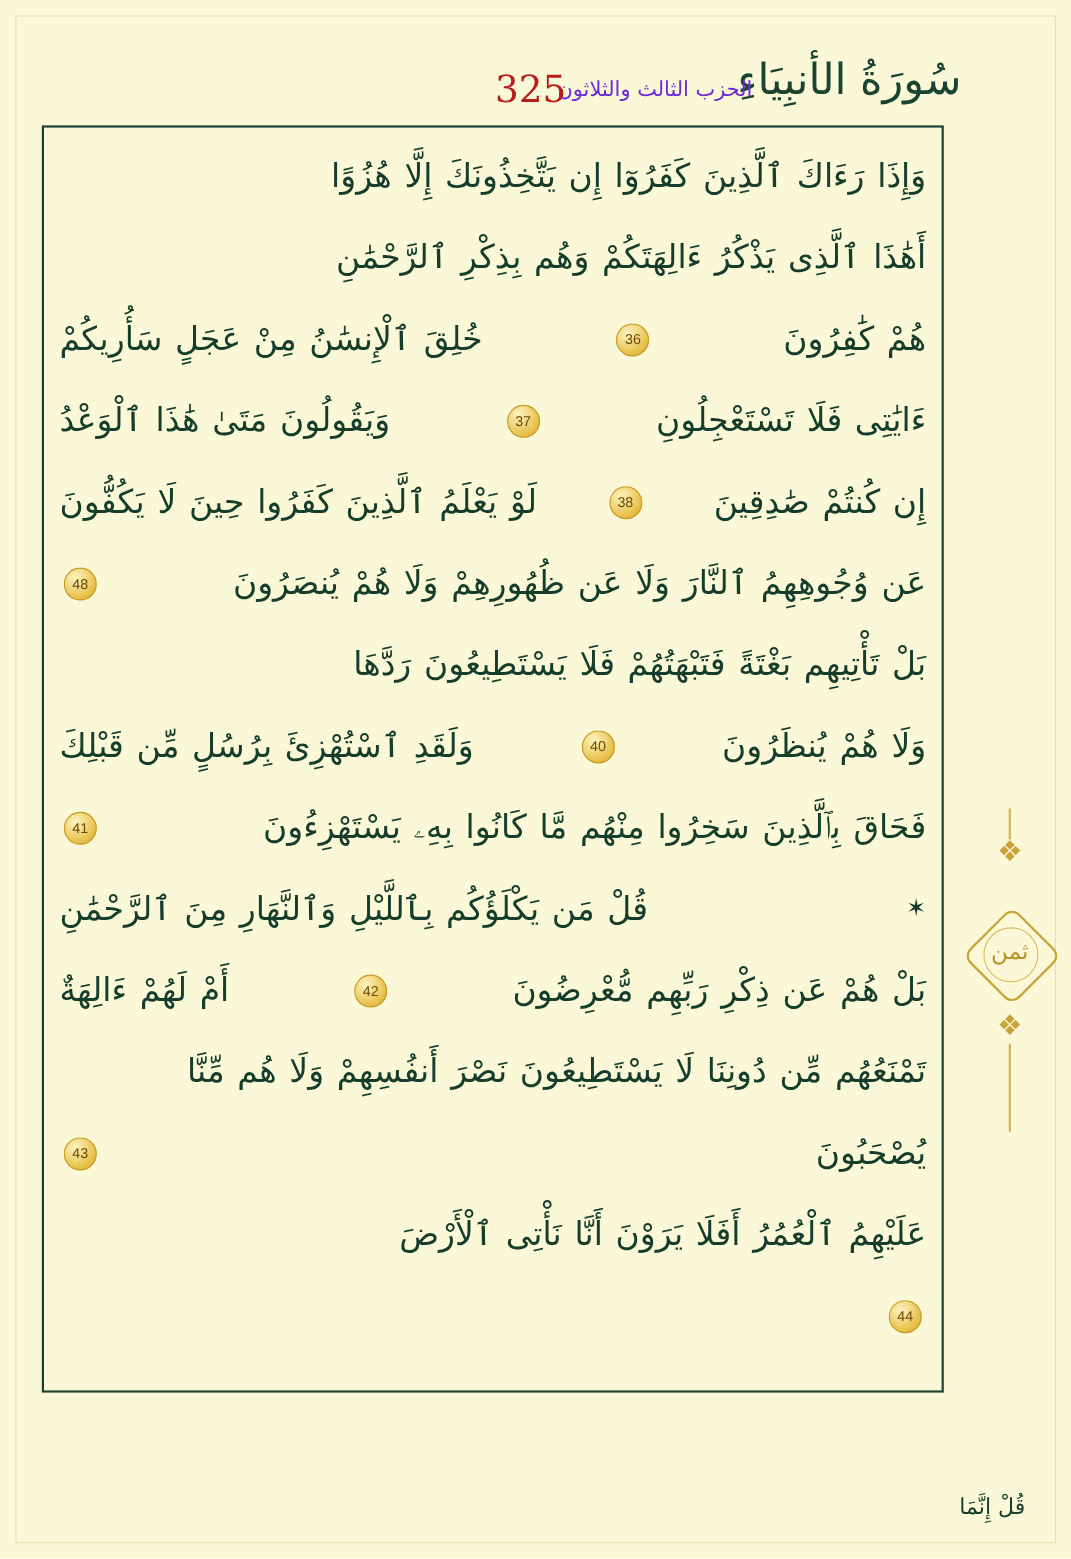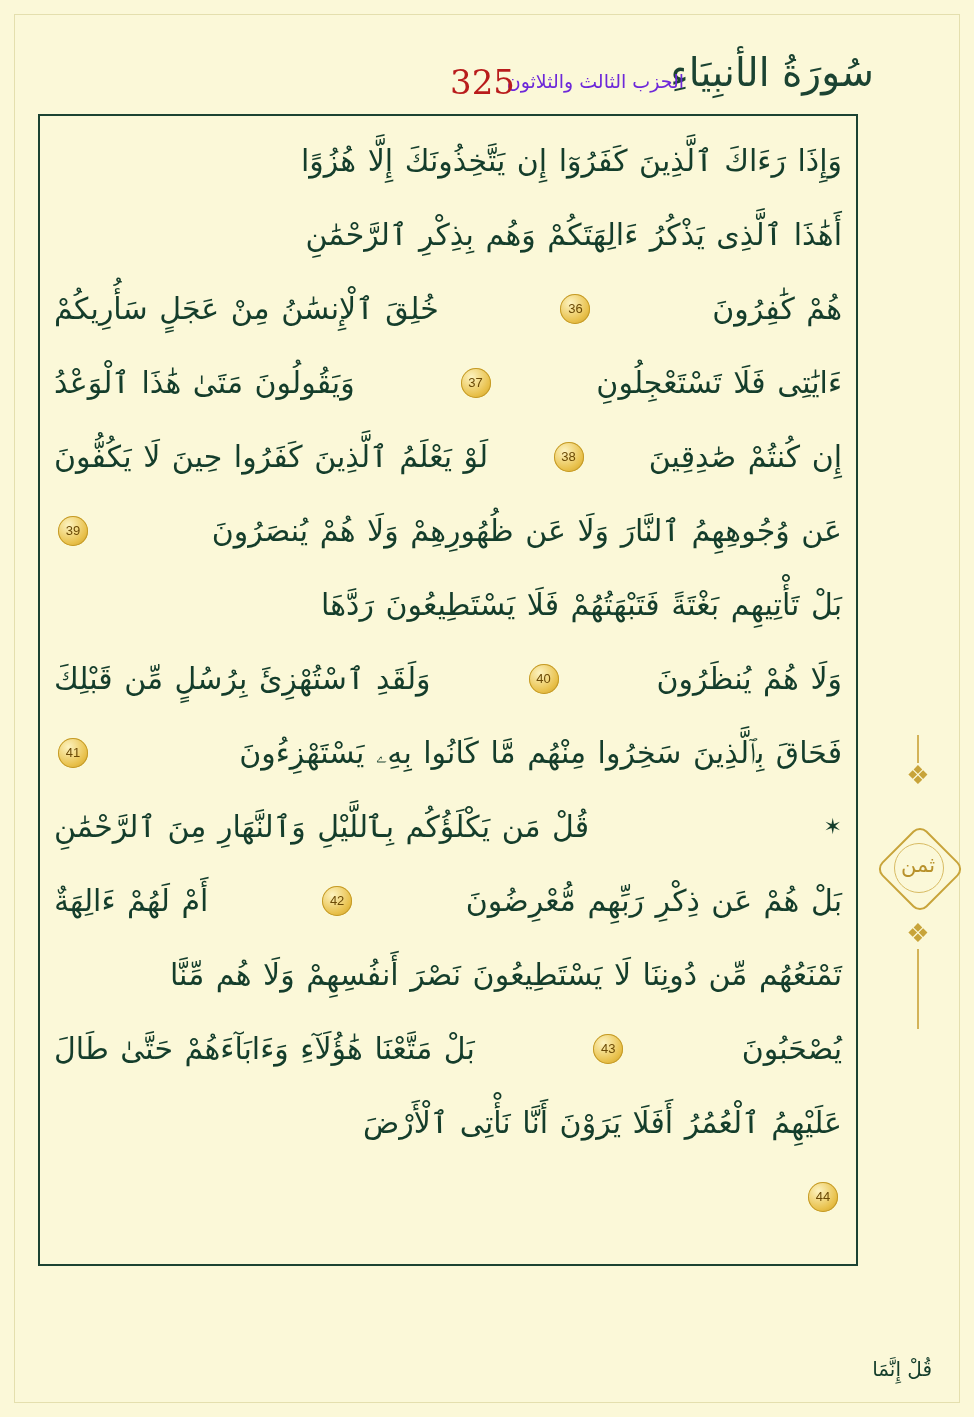--- a/index.html
+++ b/index.html
@@ -232,21 +232,21 @@
       </div>
 
       <div class="line-stretch">
         <span>إِن كُنتُمْ صَٰدِقِينَ</span>
         <span class="ayah-num">38</span>
         <span>لَوْ يَعْلَمُ ٱلَّذِينَ كَفَرُوا حِينَ لَا يَكُفُّونَ</span>
       </div>
 
       <div class="line-stretch">
         <span>عَن وُجُوهِهِمُ ٱلنَّارَ وَلَا عَن ظُهُورِهِمْ وَلَا هُمْ يُنصَرُونَ</span>
-        <span class="ayah-num">39</span>
+        <span class="ayah-num">48</span>
       </div>
 
       <div class="line-stretch">
         <span>بَلْ تَأْتِيهِم بَغْتَةً فَتَبْهَتُهُمْ فَلَا يَسْتَطِيعُونَ رَدَّهَا</span>
       </div>
 
       <div class="line-stretch">
         <span>وَلَا هُمْ يُنظَرُونَ</span>
         <span class="ayah-num">40</span>
         <span>وَلَقَدِ ٱسْتُهْزِئَ بِرُسُلٍ مِّن قَبْلِكَ</span>
@@ -268,21 +268,20 @@
         <span>أَمْ لَهُمْ ءَالِهَةٌ</span>
       </div>
 
       <div class="line-stretch">
         <span>تَمْنَعُهُم مِّن دُونِنَا لَا يَسْتَطِيعُونَ نَصْرَ أَنفُسِهِمْ وَلَا هُم مِّنَّا</span>
       </div>
 
       <div class="line-stretch">
         <span>يُصْحَبُونَ</span>
         <span class="ayah-num">43</span>
-        <span>بَلْ مَتَّعْنَا هَٰؤُلَآءِ وَءَابَآءَهُمْ حَتَّىٰ طَالَ</span>
       </div>
 
       <div class="line-stretch">
         <span>عَلَيْهِمُ ٱلْعُمُرُ أَفَلَا يَرَوْنَ أَنَّا نَأْتِى ٱلْأَرْضَ</span>
       </div>
 
       <div class="line-stretch">
         <span class="ayah-num">44</span>
       </div>
 

